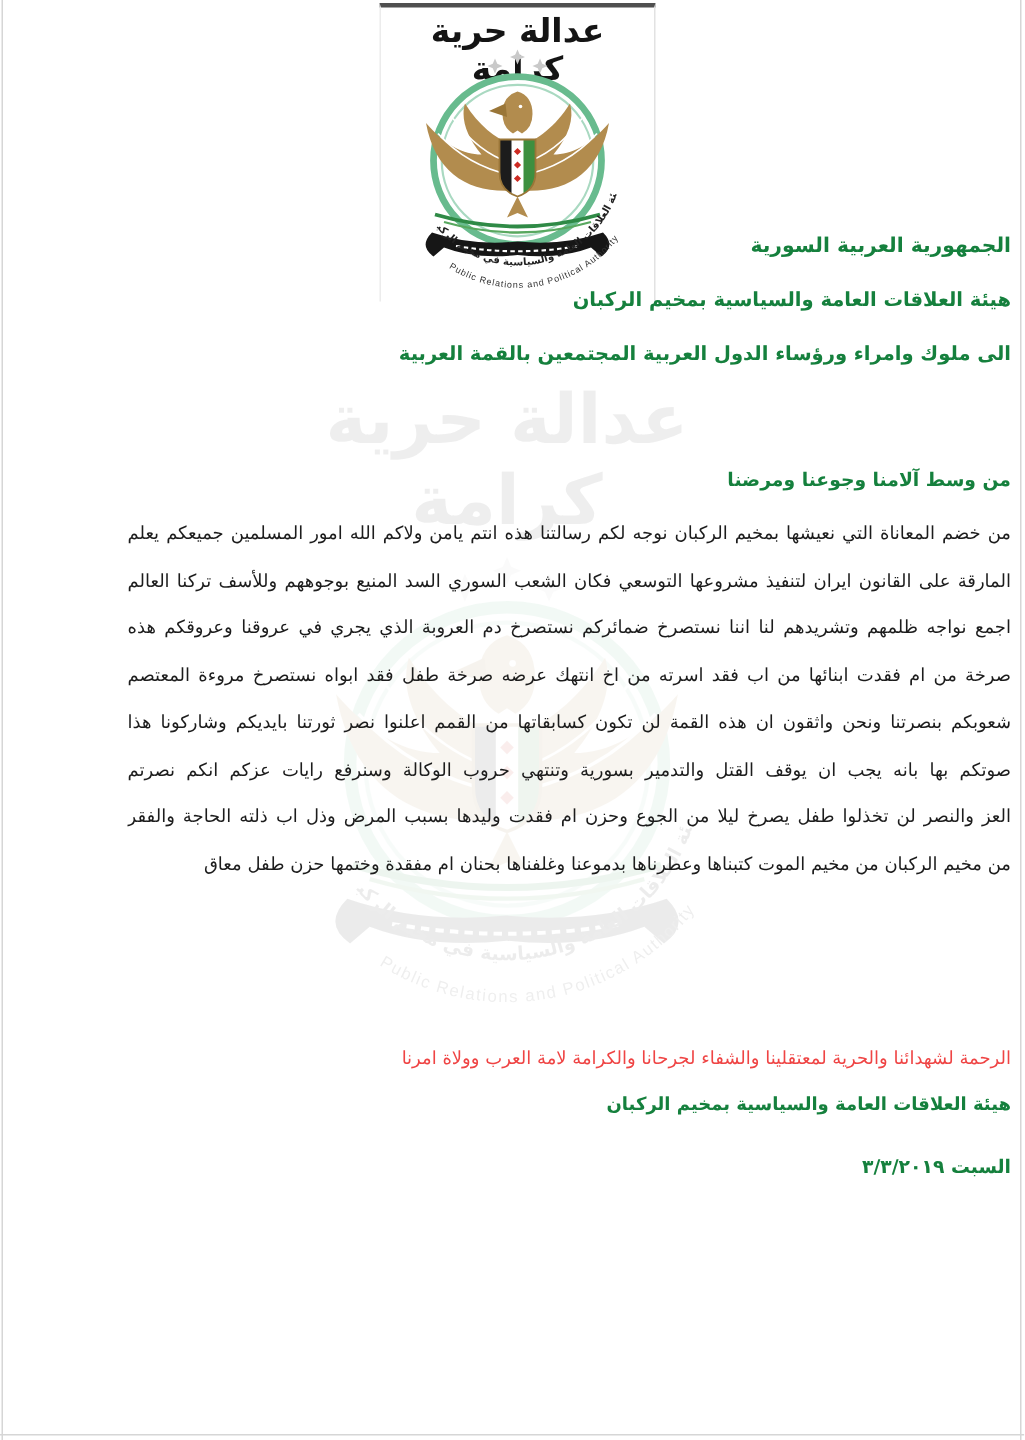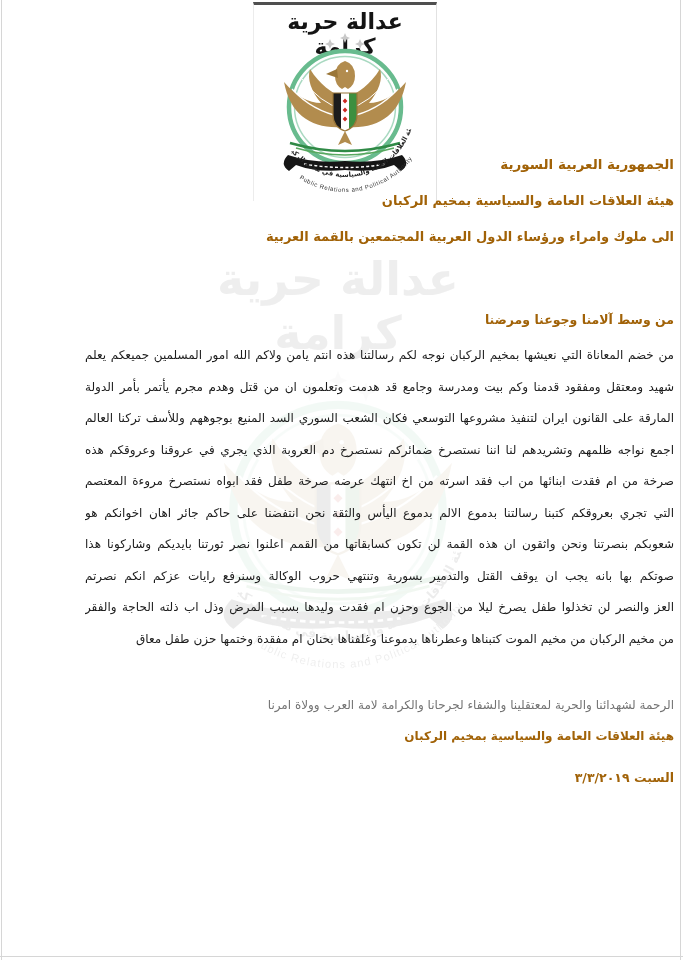--- a/index.html
+++ b/index.html
@@ -17,35 +17,35 @@
     position:absolute;left:253px;top:2px;width:182px;height:196px;
     border-left:1px solid #ececec;border-right:1px solid #e2e2e2;
     border-top:3px solid #4f4f4f;background:transparent;
   }
   .calligraphy{
     position:absolute;top:4px;left:0;width:100%;text-align:center;
     font-size:22px;font-weight:bold;color:#141414;direction:rtl;
     letter-spacing:1px;
   }
   .emblem-svg{position:absolute;left:0;top:22px;overflow:visible;}
-  .hline{position:absolute;right:9px;direction:rtl;text-align:right;white-space:nowrap;color:#a16207;}
+  .hline{position:absolute;right:9px;direction:rtl;text-align:right;white-space:nowrap;color:#15803d;}
   .h-republic{top:156px;font-size:13.5px;font-weight:bold;}
   .h-authority{top:193px;font-size:13px;font-weight:bold;}
   .h-addressee{top:229px;font-size:13px;font-weight:bold;}
   .h-salutation{top:312px;font-size:12.5px;font-weight:bold;}
 
   
   .body-text{
     position:absolute;left:85px;top:340px;width:589px;direction:rtl;
     font-size:12px;line-height:31.5px;color:#1c1c1c;
   }
   .bl{text-align:justify;text-align-last:justify;height:31.5px;overflow:hidden;}
   .bl-last{text-align-last:right;height:31.5px;overflow:hidden;}
 
-  .h-closing{top:698px;font-size:12px;font-weight:normal;color:#737373;}
+  .h-closing{top:698px;font-size:12px;font-weight:normal;color:#ef4444;}
   .h-signature{top:729px;font-size:12px;font-weight:bold;}
   .h-date{top:770px;font-size:12.5px;font-weight:bold;margin-left:48px;}
 
   
   .watermark{
     position:absolute;left:168px;top:252px;width:340px;opacity:0.08;
     pointer-events:none;
   }
   .wm-callig{width:100%;text-align:center;font-size:46px;font-weight:bold;direction:rtl;color:#333;}
   .arc-ar{font-size:6.8px;font-weight:bold;fill:#222;}
@@ -140,25 +140,23 @@
     </svg>
   </div>
 
   <div class="hline h-republic">الجمهورية العربية السورية</div>
   <div class="hline h-authority">هيئة العلاقات العامة والسياسية بمخيم الركبان</div>
   <div class="hline h-addressee">الى ملوك وامراء ورؤساء الدول العربية المجتمعين بالقمة العربية</div>
   <div class="hline h-salutation">من وسط آلامنا وجوعنا ومرضنا</div>
 
   <div class="body-text">
     <div class="bl">من خضم المعاناة التي نعيشها بمخيم الركبان نوجه لكم رسالتنا هذه انتم يامن ولاكم الله امور المسلمين جميعكم يعلم كم</div>
-    <div class="bl">شهيد ومعتقل ومفقود قدمنا وكم بيت ومدرسة وجامع قد هدمت وتعلمون ان من قتل وهدم مجرم يأتمر بأمر الدولة</div>
     <div class="bl">المارقة على القانون ايران لتنفيذ مشروعها التوسعي فكان الشعب السوري السد المنيع بوجوههم وللأسف تركنا العالم</div>
     <div class="bl">اجمع نواجه ظلمهم وتشريدهم لنا اننا نستصرخ ضمائركم نستصرخ دم العروبة الذي يجري في عروقنا وعروقكم هذه</div>
     <div class="bl">صرخة من ام فقدت ابنائها من اب فقد اسرته من اخ انتهك عرضه صرخة طفل فقد ابواه نستصرخ مروءة المعتصم</div>
-    <div class="bl">التي تجري بعروقكم كتبنا رسالتنا بدموع الالم بدموع اليأس والثقة نحن انتفضنا على حاكم جائر اهان اخوانكم هو</div>
     <div class="bl">شعوبكم بنصرتنا ونحن واثقون ان هذه القمة لن تكون كسابقاتها من القمم اعلنوا نصر ثورتنا بايديكم وشاركونا هذا</div>
     <div class="bl">صوتكم بها بانه يجب ان يوقف القتل والتدمير بسورية وتنتهي حروب الوكالة وسنرفع رايات عزكم انكم نصرتم</div>
     <div class="bl">العز والنصر لن تخذلوا طفل يصرخ ليلا من الجوع وحزن ام فقدت وليدها بسبب المرض وذل اب ذلته الحاجة والفقر</div>
     <div class="bl-last">من مخيم الركبان من مخيم الموت كتبناها وعطرناها بدموعنا وغلفناها بحنان ام مفقدة وختمها حزن طفل معاق</div>
   </div>
 
   <div class="hline h-closing">الرحمة لشهدائنا والحرية لمعتقلينا والشفاء لجرحانا والكرامة لامة العرب وولاة امرنا</div>
   <div class="hline h-signature">هيئة العلاقات العامة والسياسية بمخيم الركبان</div>
   <div class="hline h-date">السبت ٣/٣/٢٠١٩</div>
 

